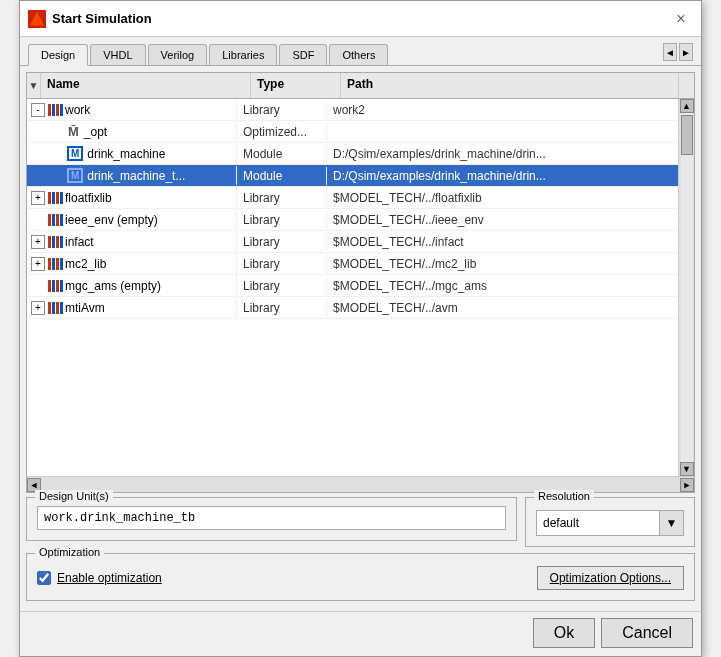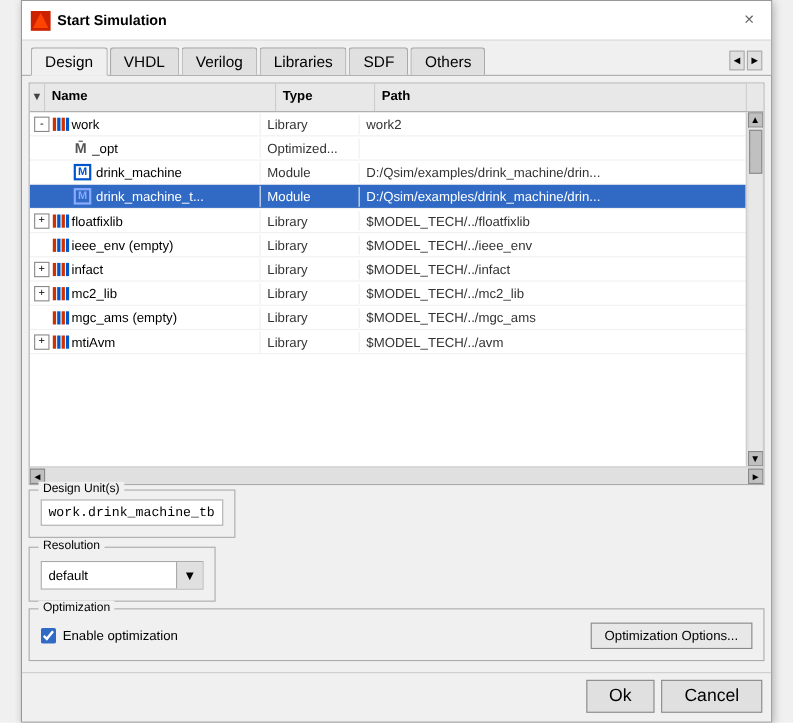--- a/index.html
+++ b/index.html
@@ -75,21 +75,21 @@
       border-bottom: 1px solid #aaa;
       position: relative;
     }
     .tab {
       padding: 4px 12px;
       border: 1px solid #aaa;
       border-bottom: none;
       background: #e0e0e0;
       cursor: pointer;
       margin-right: 2px;
-      font-size: 14px;
+      font-size: 11px;
       color: #000;
       border-radius: 3px 3px 0 0;
     }
     .tab.active {
       background: #f0f0f0;
       border-bottom: 1px solid #f0f0f0;
       z-index: 2;
       margin-bottom: -1px;
     }
     .tab-arrows {
@@ -220,21 +220,20 @@
     .bottom-section {
       display: flex;
       flex-direction: column;
       gap: 6px;
       padding: 4px 0;
     }
     .design-resolution-row {
       display: flex;
       gap: 8px;
       align-items: flex-start;
-      flex-direction: column;
     }
     .group-box {
       border: 1px solid #aaa;
       padding: 8px 10px 10px 10px;
       position: relative;
       background: #f0f0f0;
     }
     .group-label {
       position: absolute;
       top: -8px;
@@ -282,20 +281,21 @@
       justify-content: center;
       cursor: pointer;
     }
     .optimization-box {
       width: 100%;
     }
     .opt-row {
       display: flex;
       justify-content: space-between;
       margin-top: 4px;
+      text-decoration: underline;
     }
     .opt-checkbox-label {
       display: flex;
       align-items: center;
       gap: 6px;
     }
     .checkbox-input {
       width: 14px;
       height: 14px;
       accent-color: #316ac5;

